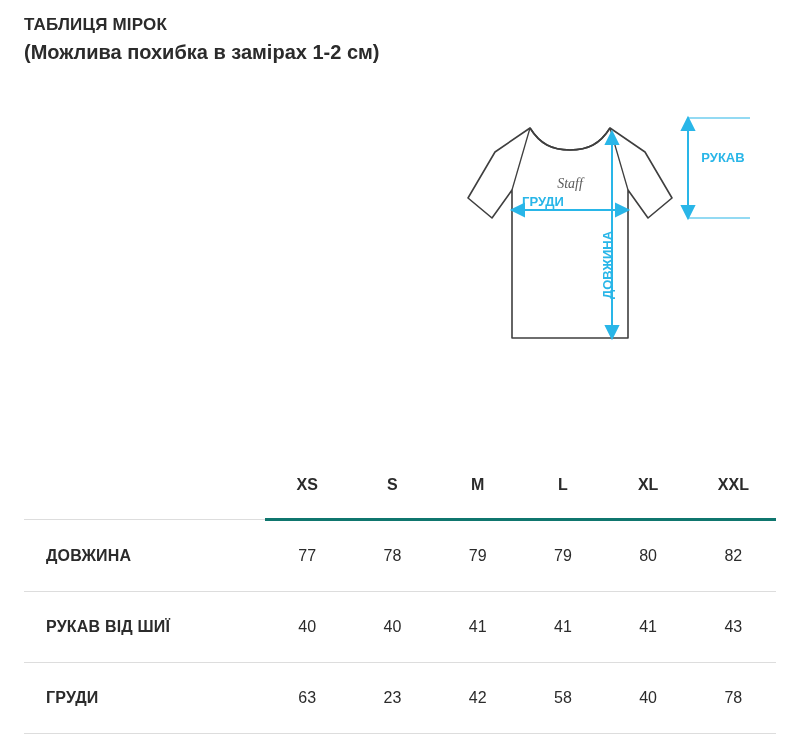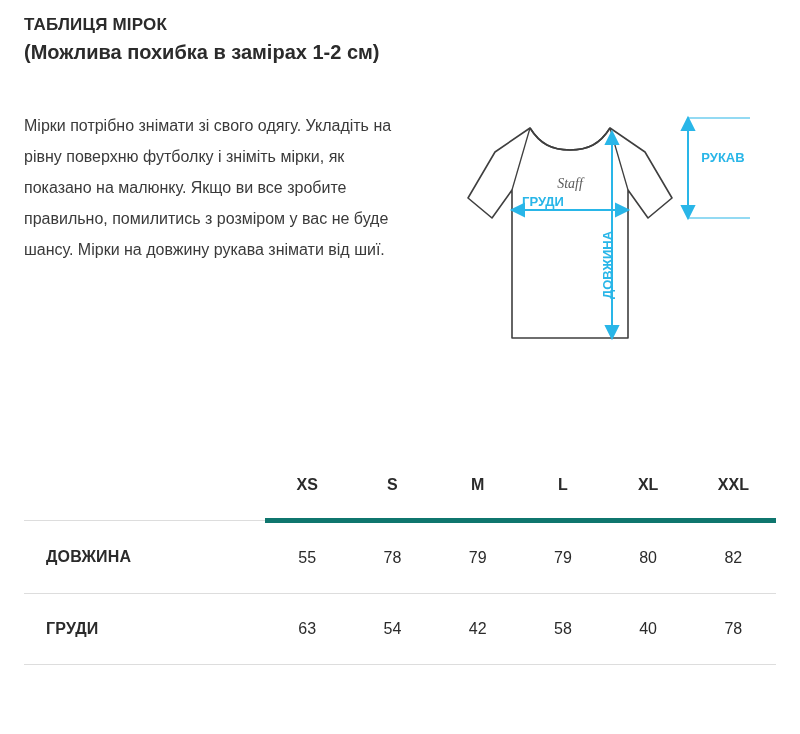--- a/index.html
+++ b/index.html
@@ -85,21 +85,21 @@
     padding: 0;
     height: 70px;
     vertical-align: middle;
     text-align: center;
   }
   .size-table thead th {
     height: 66px;
     font-size: 16px;
     font-weight: bold;
     color: #2b2b2b;
-    border-bottom: 5px solid #0f766e;
+    border-bottom: 3px solid #0f766e;
   }
   .size-table thead th.corner {
     border-bottom: 1px solid #dddddd;
   }
   .size-table tbody tr td {
     border-bottom: 1px solid #dddddd;
     font-size: 16px;
     color: #2b2b2b;
   }
   .size-table tbody tr:last-child td {
@@ -120,21 +120,20 @@
 </head>
 <body>
 
 <div class="page">
 
   <div class="heading">
     <div class="heading-title">ТАБЛИЦЯ МІРОК</div>
     <div class="heading-sub">(Можлива похибка в замірах 1-2 см)</div>
   </div>
 
-  <div class="intro">Мірки потрібно знімати зі свого одягу. Укладіть на рівну поверхню футболку і зніміть мірки, як показано на малюнку. Якщо ви все зробите правильно, помилитись з розміром у вас не буде шансу. Мірки на довжину рукава знімати від шиї.</div>
 
   <div class="illustration">
     <svg width="340" height="290" viewBox="0 0 340 290" xmlns="http://www.w3.org/2000/svg">
 
       <g fill="#ffffff" stroke="#3f3f3f" stroke-width="1.6" stroke-linejoin="round">
         <path d="M90,48
                  L55,72
                  L28,118
                  L52,138
                  L72,110
@@ -198,31 +197,40 @@
         <th>S</th>
         <th>M</th>
         <th>L</th>
         <th>XL</th>
         <th>XXL</th>
       </tr>
     </thead>
     <tbody>
       <tr>
         <td class="row-label">ДОВЖИНА</td>
-        <td class="sep-left">55</td>
+        <td class="sep-left">77</td>
         <td>78</td>
         <td>79</td>
         <td>79</td>
         <td>80</td>
         <td>82</td>
       </tr>
       <tr>
+        <td class="row-label">РУКАВ ВІД ШИЇ</td>
+        <td class="sep-left">40</td>
+        <td>40</td>
+        <td>41</td>
+        <td>41</td>
+        <td>41</td>
+        <td>43</td>
+      </tr>
+      <tr>
         <td class="row-label">ГРУДИ</td>
         <td class="sep-left">63</td>
-        <td>54</td>
+        <td>23</td>
         <td>42</td>
         <td>58</td>
         <td>40</td>
         <td>78</td>
       </tr>
     </tbody>
   </table>
 
 </div>
 

